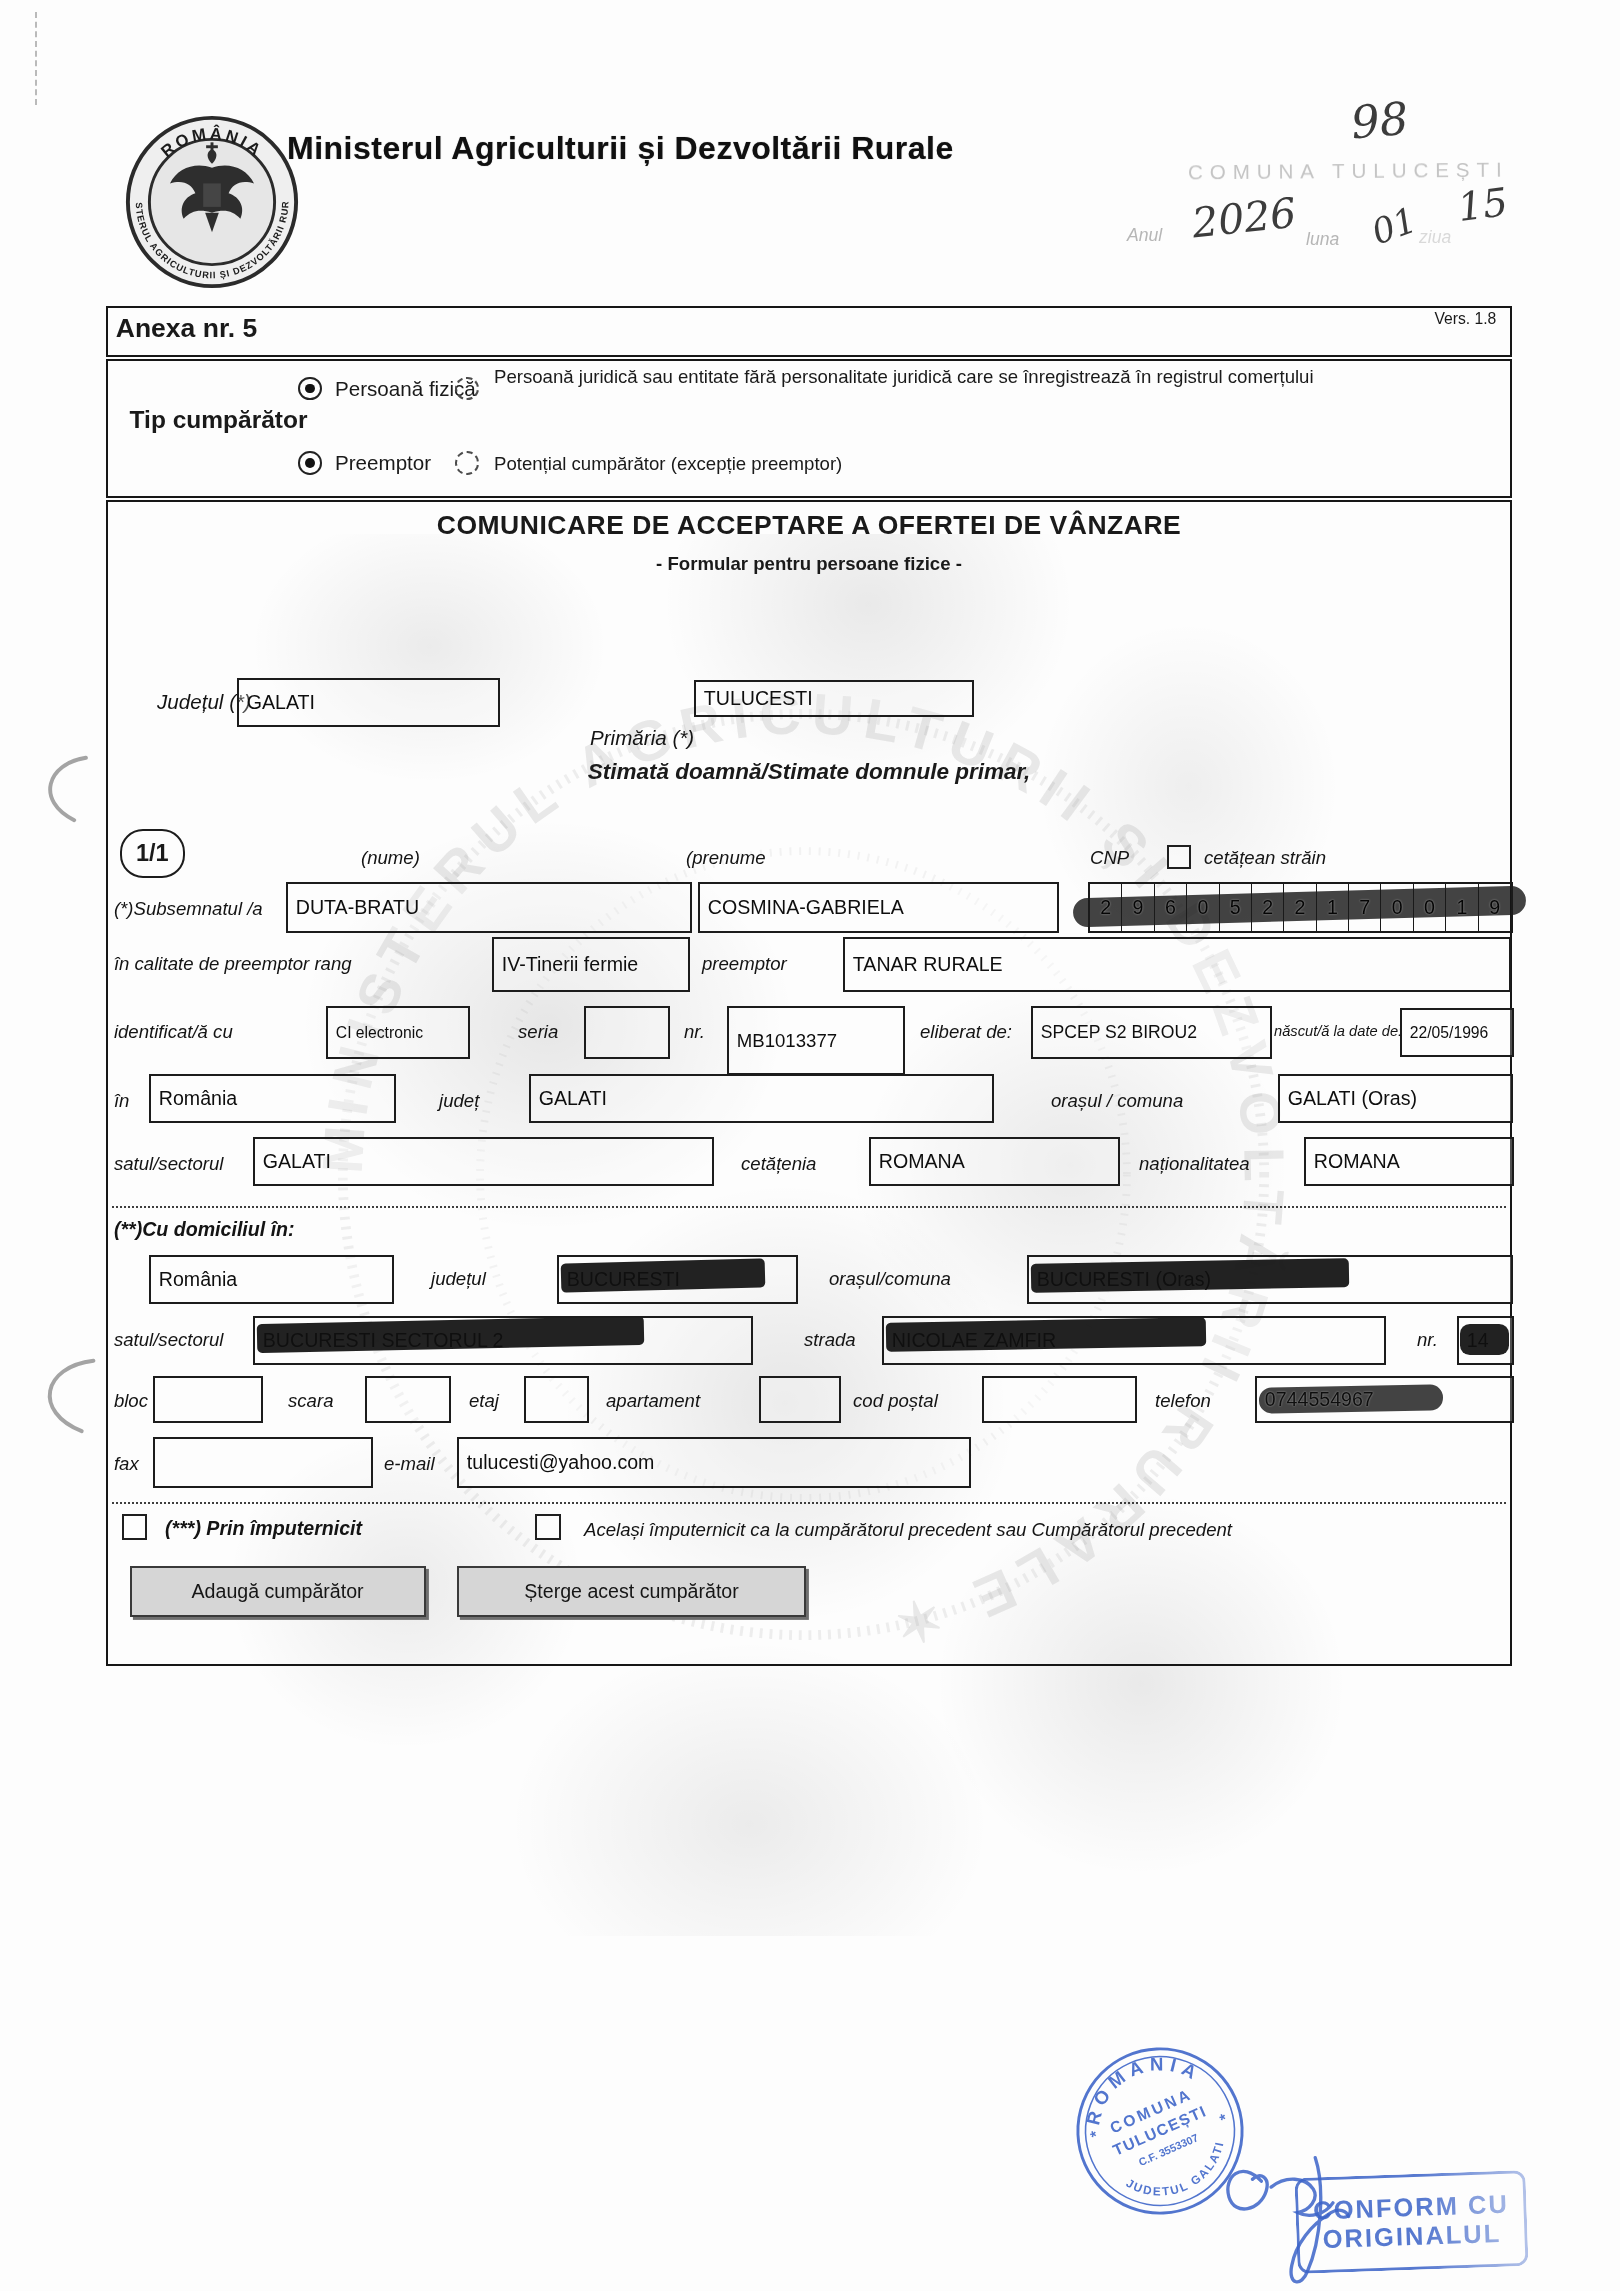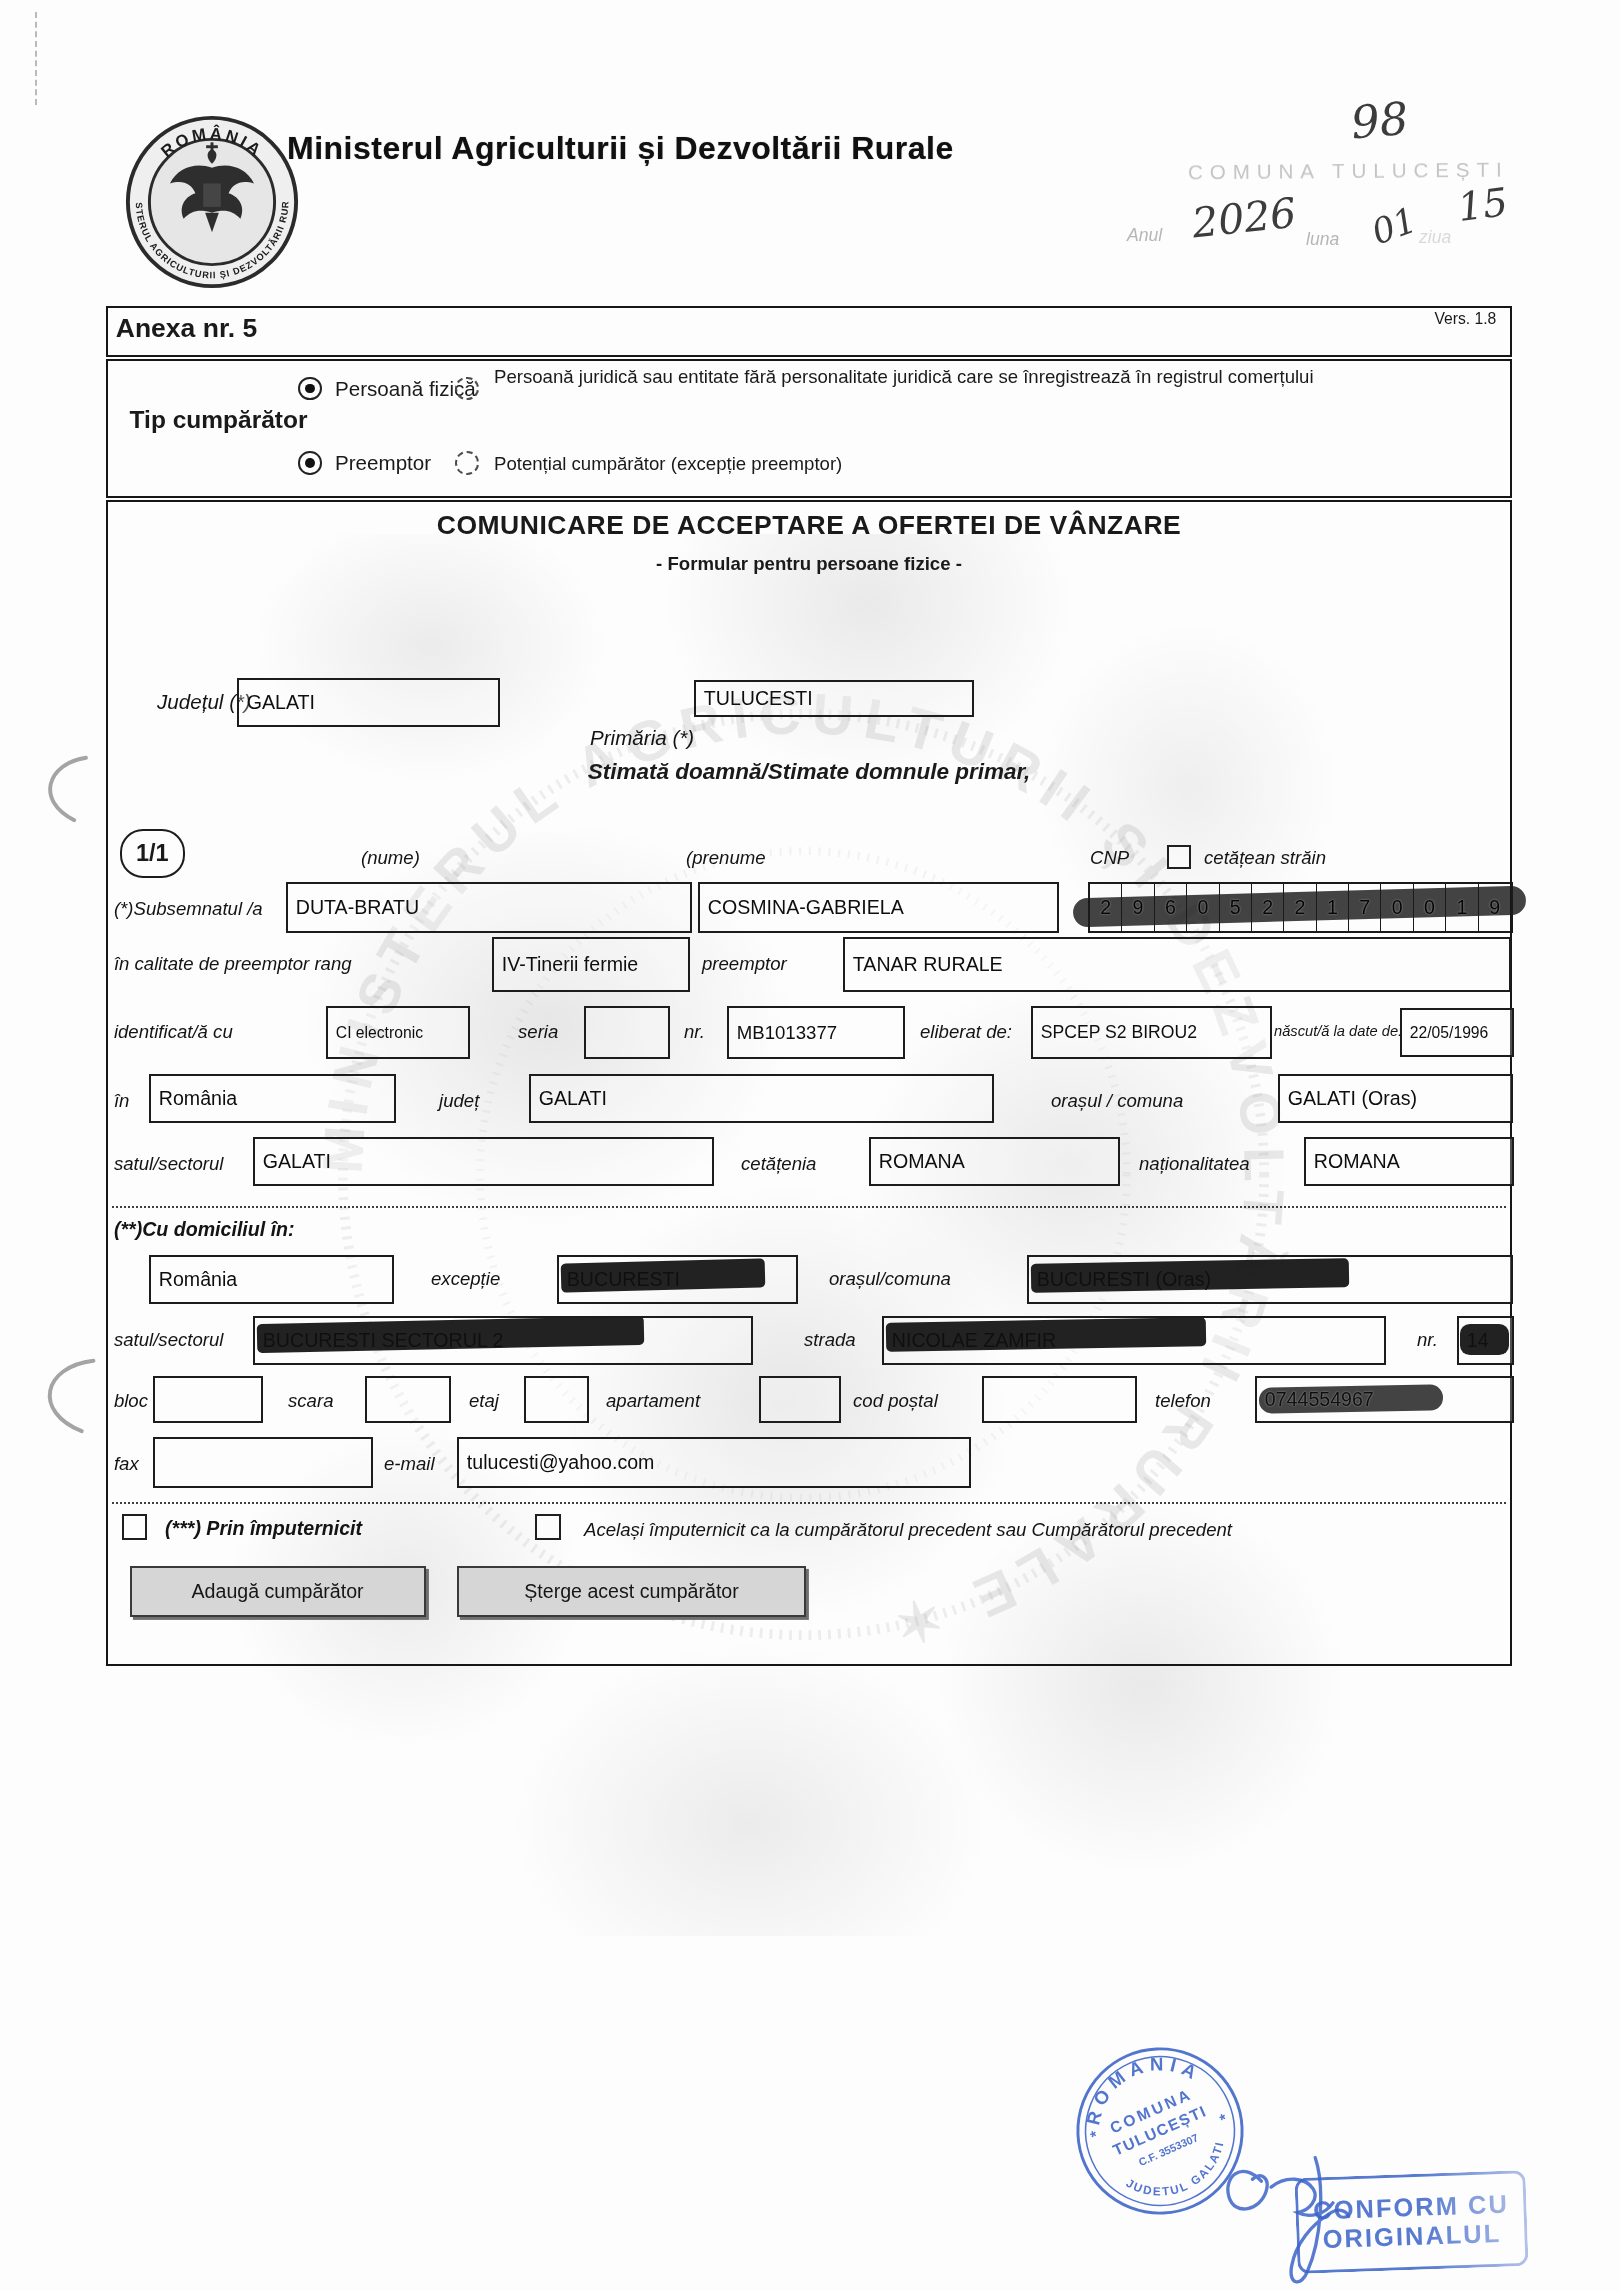--- a/index.html
+++ b/index.html
@@ -174,21 +174,21 @@
     <div class="lbl" style="left:5.9px;top:451px;">în calitate de preemptor rang</div>
     <div class="box" style="left:384px;top:435px;width:198px;height:55px;">IV-Tinerii fermie</div>
     <div class="lbl" style="left:594px;top:451px;">preemptor</div>
     <div class="box" style="left:735px;top:435px;width:668px;height:55px;">TANAR RURALE</div>
 
     <div class="lbl" style="left:5.9px;top:519px;">identificat/ă cu</div>
     <div class="box" style="left:218px;top:504px;width:144px;height:53px;font-size:15.7px;">CI electronic</div>
     <div class="lbl" style="left:410px;top:519px;">seria</div>
     <div class="box" style="left:476px;top:504px;width:86px;height:53px;"></div>
     <div class="lbl" style="left:576px;top:519px;">nr.</div>
-    <div class="box" style="left:619px;top:504px;width:178px;height:53px;font-size:18.6px;">MB1013377</div>
+    <div class="box" style="left:619px;top:504px;width:178px;height:69px;font-size:18.6px;">MB1013377</div>
     <div class="lbl" style="left:812px;top:519px;">eliberat de:</div>
     <div class="box" style="left:923px;top:504px;width:241px;height:53px;font-size:17.6px;">SPCEP S2 BIROU2</div>
     <div class="lbl" style="left:1166px;top:521px;font-size:14.7px;">născut/ă la date de:</div>
     <div class="box" style="left:1292px;top:506px;width:114px;height:49px;font-size:15.7px;">22/05/1996</div>
 
     <div class="lbl" style="left:5.9px;top:588px;">în</div>
     <div class="box" style="left:41px;top:572px;width:247px;height:49px;">România</div>
     <div class="lbl" style="left:331px;top:588px;">județ</div>
     <div class="box" style="left:421px;top:572px;width:465px;height:49px;">GALATI</div>
     <div class="lbl" style="left:943px;top:588px;">orașul / comuna</div>
@@ -198,21 +198,21 @@
     <div class="box" style="left:145px;top:635px;width:461px;height:49px;">GALATI</div>
     <div class="lbl" style="left:633px;top:651px;">cetățenia</div>
     <div class="box" style="left:761px;top:635px;width:251px;height:49px;">ROMANA</div>
     <div class="lbl" style="left:1031px;top:651px;">naționalitatea</div>
     <div class="box" style="left:1196px;top:635px;width:210px;height:49px;">ROMANA</div>
 
     <div class="dotsep" style="top:704px;"></div>
     <div class="lbl blbl" style="left:5.9px;top:716px;font-size:19.6px;">(**)Cu domiciliul în:</div>
 
     <div class="box" style="left:41px;top:753px;width:245px;height:49px;">România</div>
-    <div class="lbl" style="left:323px;top:766px;">excepție</div>
+    <div class="lbl" style="left:323px;top:766px;">județul</div>
     <div class="box" style="left:449px;top:753px;width:241px;height:49px;">
       <span class="peek">BUCURESTI</span>
       <div class="redact-over" style="left:2px;top:3.9px;width:86%;height:29px;transform:rotate(-1.5deg);"></div>
     </div>
     <div class="lbl" style="left:721px;top:766px;">orașul/comuna</div>
     <div class="box" style="left:919px;top:753px;width:486px;height:49px;">
       <span class="peek">BUCURESTI (Oras)</span>
       <div class="redact-over" style="left:2px;top:3.9px;width:66%;height:29px;transform:rotate(-1deg);"></div>
     </div>
 

